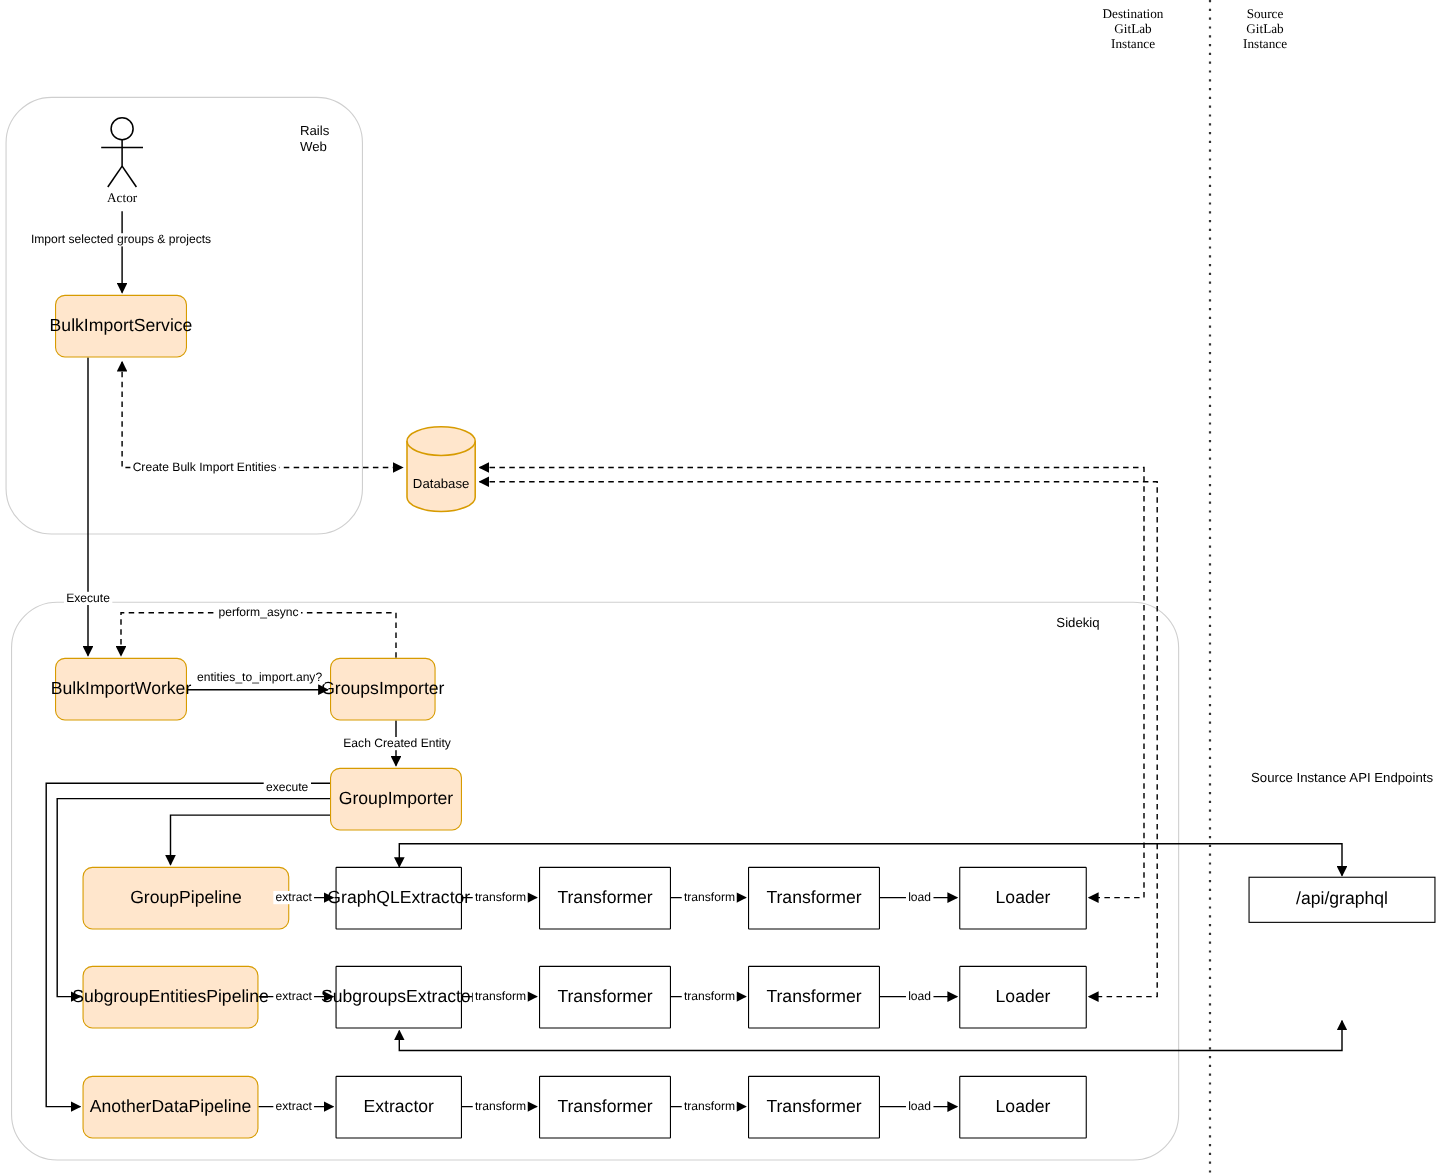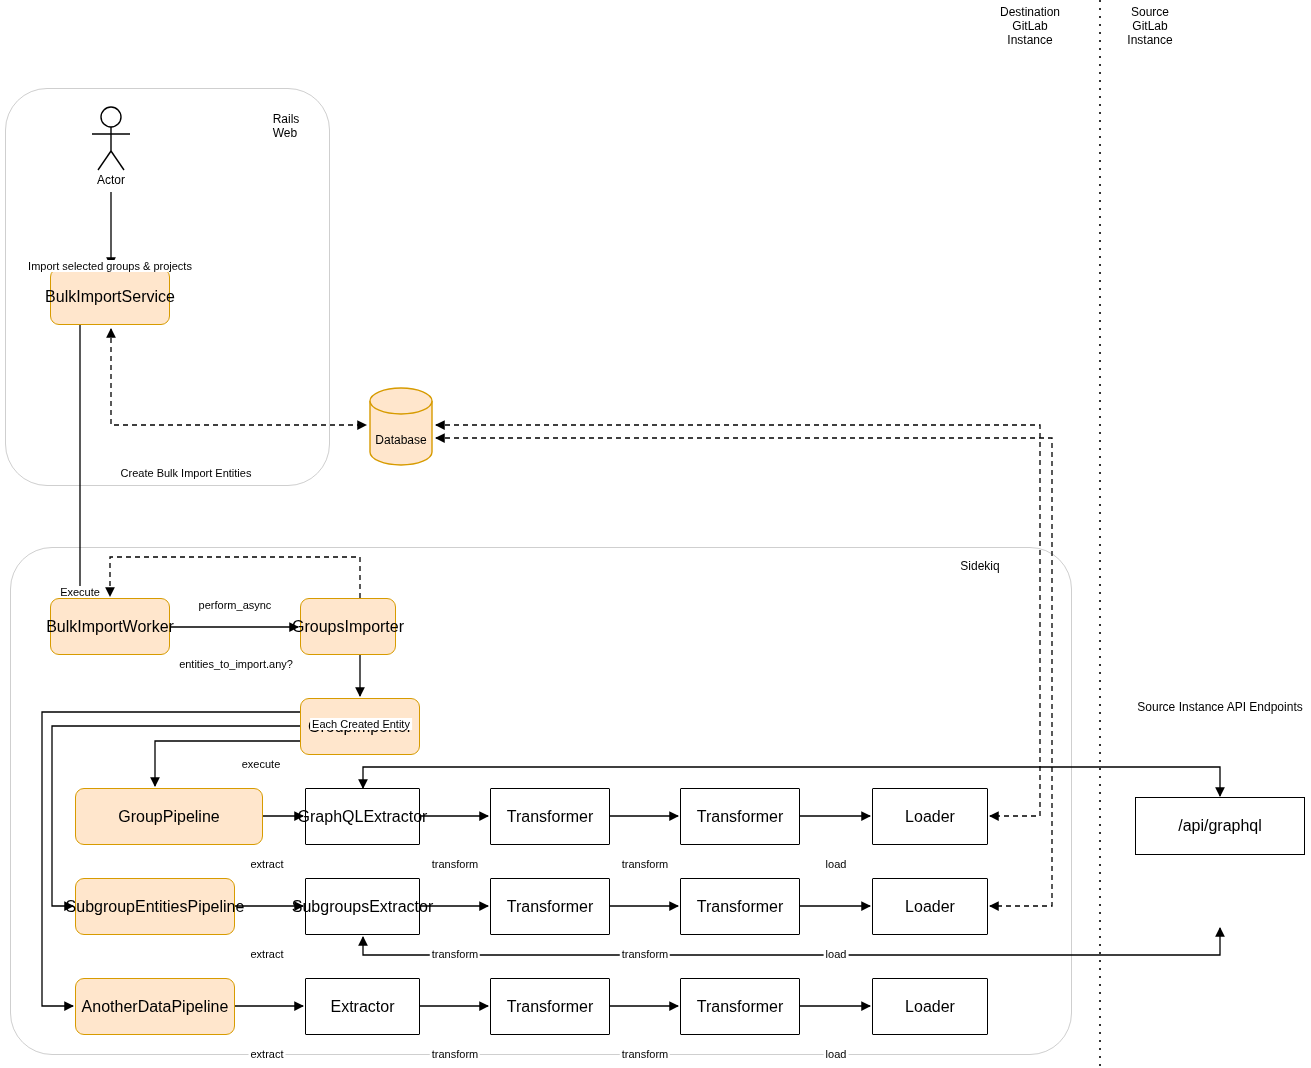--- a/index.html
+++ b/index.html
@@ -19,25 +19,25 @@
   }
   .node{
     position:absolute;z-index:2;display:flex;align-items:center;justify-content:center;
     font-size:16px;text-align:center;box-sizing:border-box;line-height:14px;padding:2px;
   }
   .orange{background:#FFE6CC;border:1px solid #D79B00;border-radius:9px;}
   .plain{background:#ffffff;border:1px solid #000000;border-radius:1px;}
   .sharp{background:#ffffff;border:1px solid #000000;border-radius:0;}
   .edge-label{
     position:absolute;z-index:4;background:#ffffff;font-size:11px;line-height:12px;
-    padding:0 2px;transform:translate(-50%,-50%);white-space:nowrap;margin-top:48px;
+    padding:0 2px;transform:translate(-50%,-50%);white-space:nowrap;
   }
   .lane-label{
     position:absolute;z-index:3;font-size:12px;line-height:14px;text-align:center;
-    white-space:pre-line;transform:translateX(-50%);
+    white-space:pre-line;transform:translateX(-50%);font-family:Liberation Serif, serif;
   }
   .heading{
     position:absolute;z-index:3;font-size:12px;transform:translateX(-50%);white-space:nowrap;
   }
   .db-label{
     position:absolute;z-index:4;font-size:12px;transform:translateX(-50%);white-space:nowrap;
   }
 </style>
 </head>
 <body>
@@ -135,21 +135,21 @@
   <div class="node plain" style="left:680px;top:878px;width:120px;height:57px;">Transformer</div>
   <div class="node plain" style="left:872px;top:878px;width:116px;height:57px;">Loader</div>
 
   <div class="node orange" style="left:75px;top:978px;width:160px;height:57px;">AnotherDataPipeline</div>
   <div class="node plain" style="left:305px;top:978px;width:115px;height:57px;">Extractor</div>
   <div class="node plain" style="left:490px;top:978px;width:120px;height:57px;">Transformer</div>
   <div class="node plain" style="left:680px;top:978px;width:120px;height:57px;">Transformer</div>
   <div class="node plain" style="left:872px;top:978px;width:116px;height:57px;">Loader</div>
 
   <div class="heading" style="left:1220px;top:700px;">Source Instance API Endpoints</div>
-  <div class="node sharp" style="left:1135px;top:797px;width:170px;height:58px;">/api/graphql</div>
+  <div class="node sharp" style="left:1135px;top:797px;width:170px;height:42px;">/api/graphql</div>
 
   <div class="lane-label" style="left:111px;top:173px;">Actor</div>
 
   <div class="edge-label" style="left:110px;top:218px;">Import selected groups &amp; projects</div>
   <div class="edge-label" style="left:186px;top:425px;">Create Bulk Import Entities</div>
   <div class="edge-label" style="left:80px;top:544px;">Execute</div>
   <div class="edge-label" style="left:235px;top:557px;">perform_async</div>
   <div class="edge-label" style="left:236px;top:616px;">entities_to_import.any?</div>
   <div class="edge-label" style="left:361px;top:676px;">Each Created Entity</div>
   <div class="edge-label" style="left:261px;top:716px;">execute</div>

